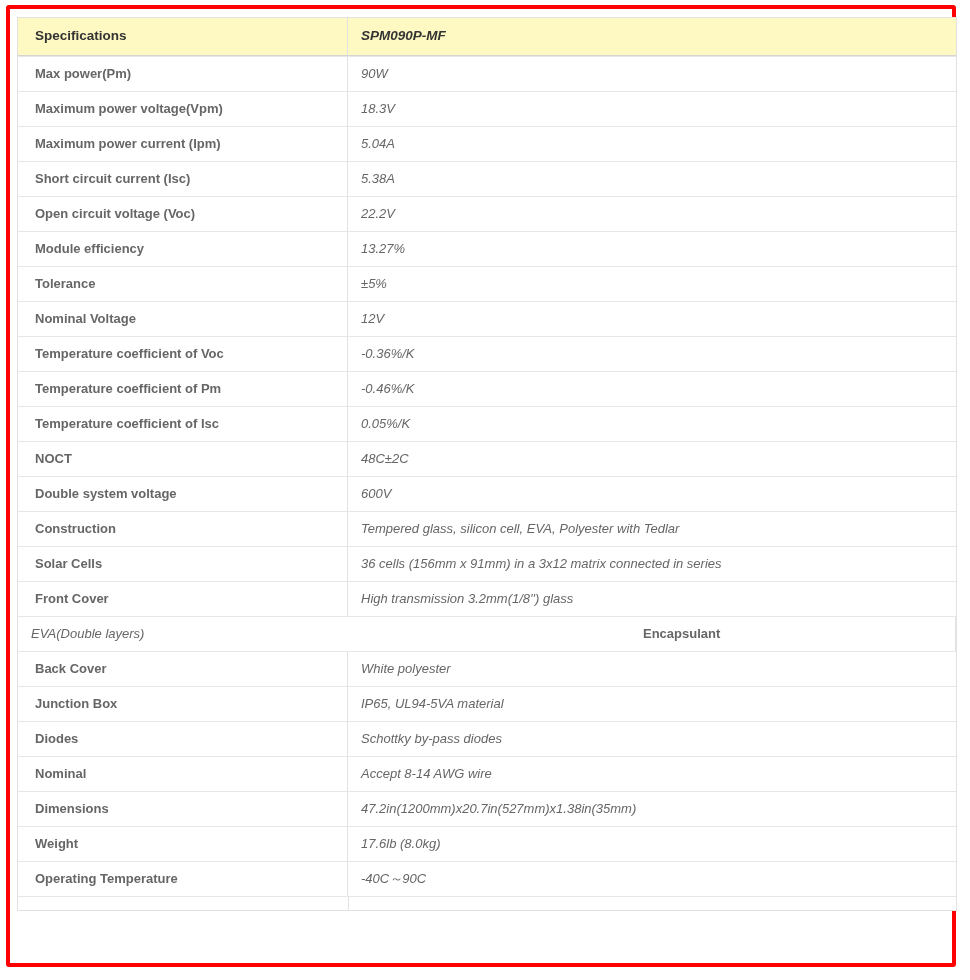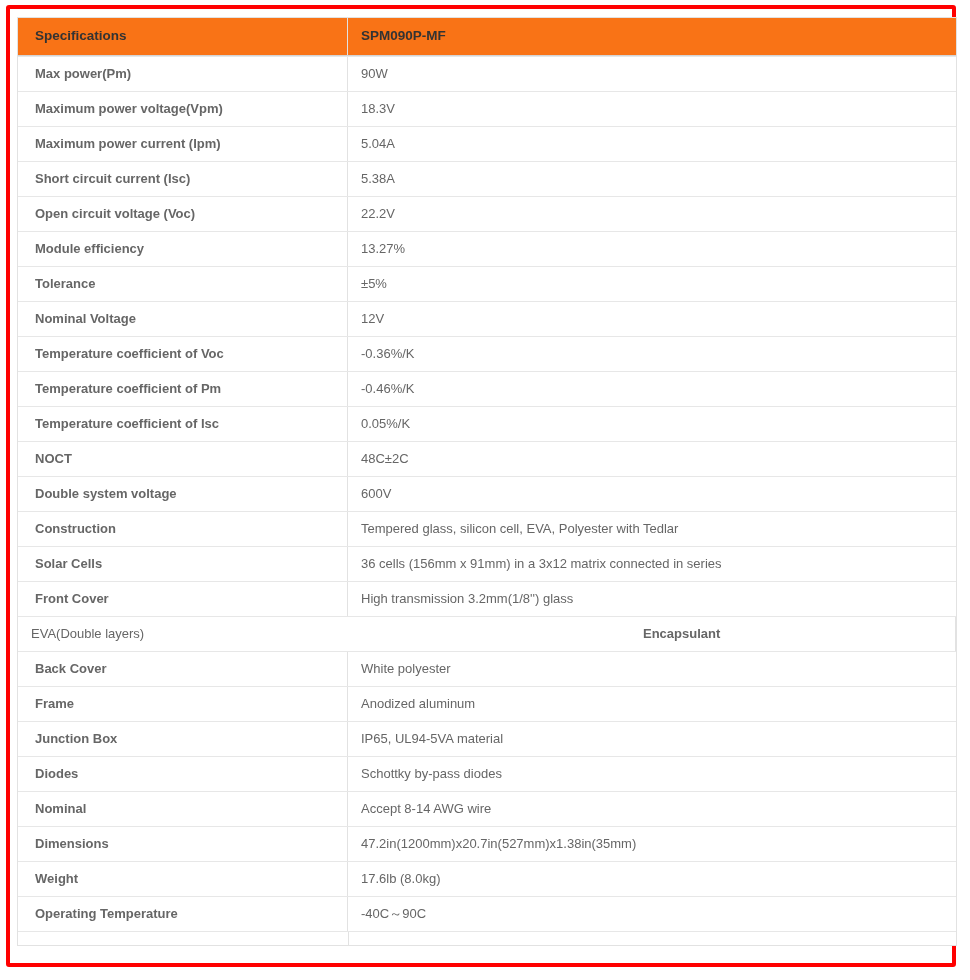--- a/index.html
+++ b/index.html
@@ -31,21 +31,21 @@
     border: 1px solid #e2e2e2;
     background: #ffffff;
   }
   .row {
     display: flex;
     align-items: stretch;
     border-top: 1px solid #e7e7e7;
   }
   .row.header {
     border-top: none;
-    background: #f97316;
+    background: #fef9c3;
     border-bottom: 1px solid #d4d4d4;
   }
   .cell {
     box-sizing: border-box;
     display: flex;
     align-items: center;
     min-height: 34px;
     font-size: 13px;
     color: #666666;
     line-height: 1.2;
@@ -53,20 +53,21 @@
   .cell.label {
     width: 330px;
     flex: 0 0 330px;
     padding: 9px 10px 9px 17px;
     border-right: 1px solid #e2e2e2;
     font-weight: bold;
   }
   .cell.value {
     flex: 1 1 auto;
     padding: 9px 10px 9px 13px;
+    font-style: italic;
   }
   .row.header .cell {
     min-height: 37px;
     font-weight: bold;
     font-size: 13.5px;
     color: #333333;
   }
   .footer-strip {
     height: 13px;
     border-top: 1px solid #e7e7e7;
@@ -154,24 +155,20 @@
         </div>
         <div class="row">
           <div class="cell value">EVA(Double layers)</div>
           <div class="cell label">Encapsulant</div>
         </div>
         <div class="row">
           <div class="cell label">Back Cover</div>
           <div class="cell value">White polyester</div>
         </div>
         <div class="row">
-          <div class="cell label">Frame</div>
-          <div class="cell value">Anodized aluminum</div>
-        </div>
-        <div class="row">
           <div class="cell label">Junction Box</div>
           <div class="cell value">IP65, UL94-5VA material</div>
         </div>
         <div class="row">
           <div class="cell label">Diodes</div>
           <div class="cell value">Schottky by-pass diodes</div>
         </div>
         <div class="row">
           <div class="cell label">Nominal</div>
           <div class="cell value">Accept 8-14 AWG wire</div>

